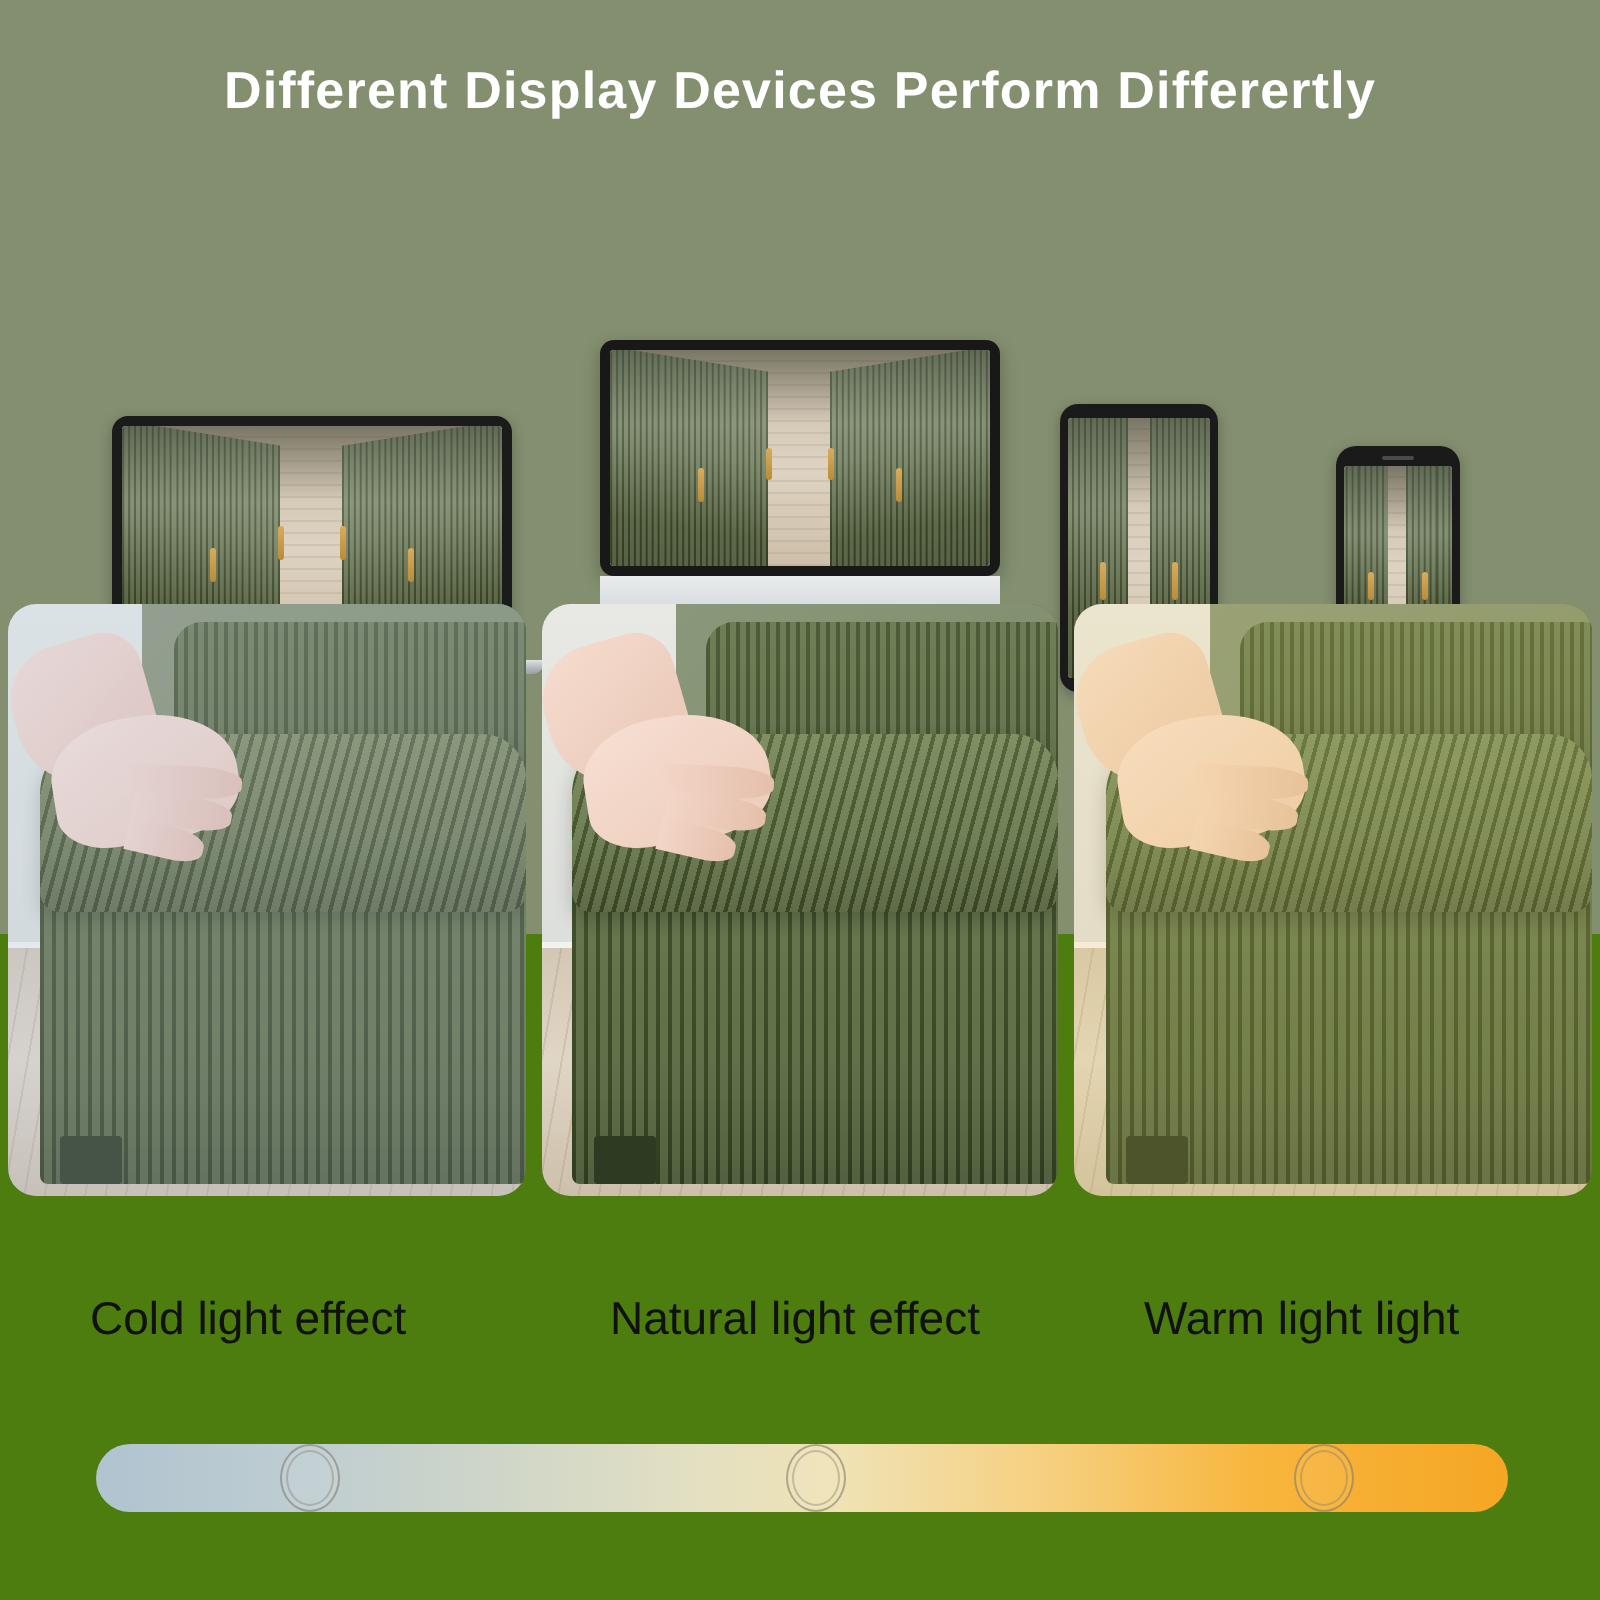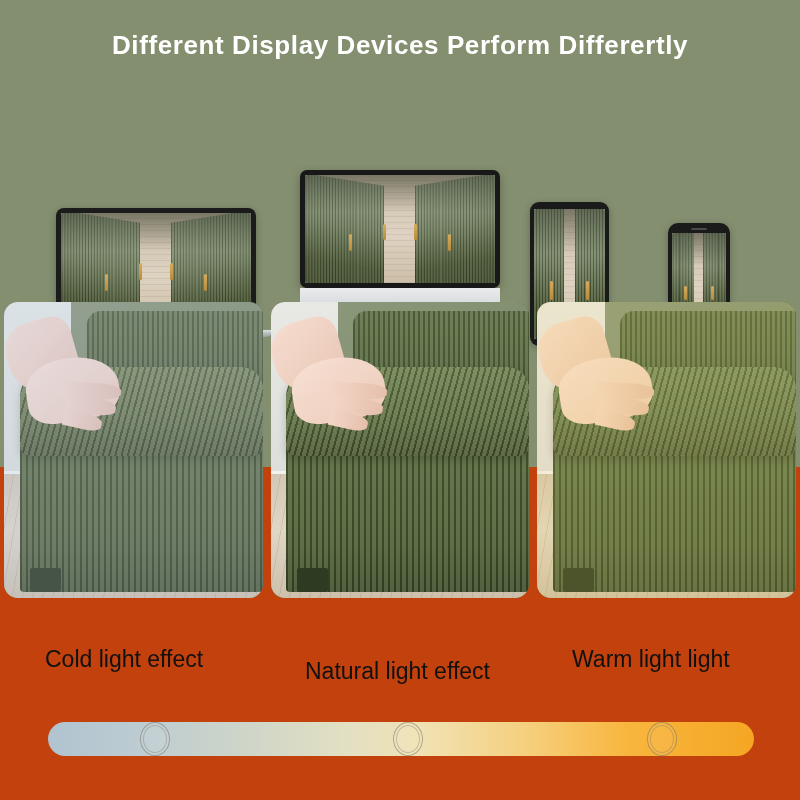--- a/index.html
+++ b/index.html
@@ -9,21 +9,21 @@
     height: 800px;
     overflow: hidden;
     background: #ffffff;
     font-family: "Liberation Sans", sans-serif;
   }
 
   #page {
     position: relative;
     width: 800px;
     height: 800px;
-    background: #c2410c;
+    background: #4d7c0f;
   }
 
   
   .sage-band {
     position: absolute;
     left: 0; top: 0;
     width: 800px;
     height: 467px;
     background: #838f6f;
   }
@@ -345,21 +345,21 @@
     left: 0; top: 646px;
     width: 800px; height: 36px;
   }
   .caption {
     position: absolute;
     font-size: 23px;
     color: #111111;
     white-space: nowrap;
   }
   .caption.c1 { left: 45px;  }
-  .caption.c2 { left: 305px; margin-top: 12px; }
+  .caption.c2 { left: 305px; }
   .caption.c3 { left: 572px; }
 
   
   .slider-wrap {
     position: absolute;
     left: 48px; top: 722px;
     width: 706px; height: 34px;
   }
   .slider-track {
     position: absolute;

